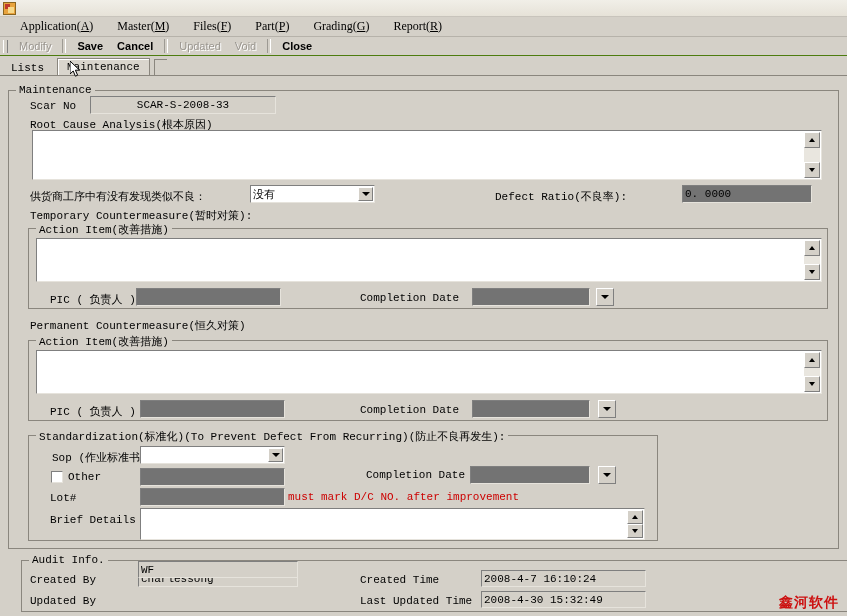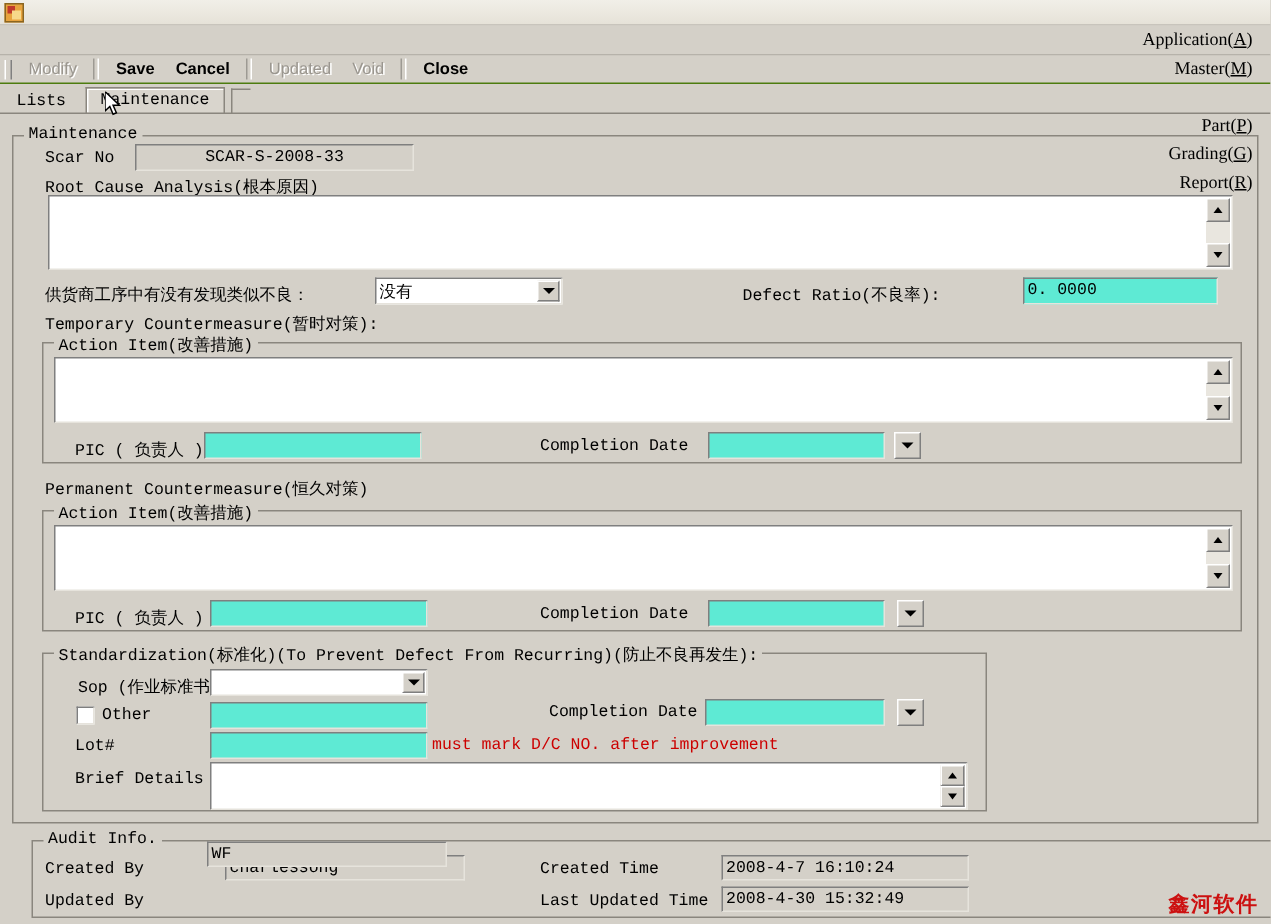--- a/index.html
+++ b/index.html
@@ -42,24 +42,23 @@
     content:"";
     position:absolute; right:1px; bottom:1px;
     width:6px; height:6px; background:#f7d98a;
   }
 
   
   .menubar {
     height: 19px;
     background: #d4d0c8;
     display: flex;
-    align-items: flex-end;
+    align-items: flex-start;
     border-bottom: 1px solid #b6b2aa;
     padding-left: 8px;
-    flex-direction: column;
   }
   .menu-item {
     font-family: "Liberation Serif", serif;
     font-size: 12px;
     padding: 2px 12px;
     white-space: nowrap;
     cursor: default;
   }
   .menu-item u { text-decoration: underline; }
 
@@ -164,21 +163,21 @@
     font-family: "Liberation Mono", monospace;
     font-size: 11px;
     white-space: nowrap;
     letter-spacing: 0px;
   }
   .lbl-red { color: #cc0000; }
 
   
   .tfield {
     position: absolute;
-    background: #5eead4;
+    background: #737373;
     border: 1px solid;
     border-color: #7f7f7f #e6e3dc #e6e3dc #7f7f7f;
     box-sizing: border-box;
     font-family: "Liberation Mono", monospace;
     font-size: 11px;
     padding: 1px 2px;
     line-height: 14px;
     overflow: hidden;
     white-space: nowrap;
     color: #000;
@@ -435,21 +434,21 @@
     <div class="sbtn" style="height:14px;">
         <span class="tri-down-s"></span>
       </div>
   </div>
 </div>
 
 <div class="groupbox" style="left:21px; top:560px; width:831px; height:52px;">
   <div class="gb-title">Audit Info.</div>
 </div>
 <div class="lbl" style="left:30px; top:574px;">Created By</div>
-<div class="tfield readonly" style="left:150px; top:570px; width:160px; height:17px;">charlessong</div>
+<div class="tfield readonly" style="left:138px; top:570px; width:160px; height:17px;">charlessong</div>
 <div class="lbl" style="left:30px; top:595px;">Updated By</div>
 <div class="tfield readonly" style="left:138px; top:561px; width:160px; height:17px;">WF</div>
 
 <div class="lbl" style="left:360px; top:574px;">Created Time</div>
 <div class="tfield readonly" style="left:481px; top:570px; width:165px; height:17px;">2008-4-7 16:10:24</div>
 <div class="lbl" style="left:360px; top:595px;">Last Updated Time</div>
 <div class="tfield readonly" style="left:481px; top:591px; width:165px; height:17px;">2008-4-30 15:32:49</div>
 
 <div class="watermark">鑫河软件</div>
 

